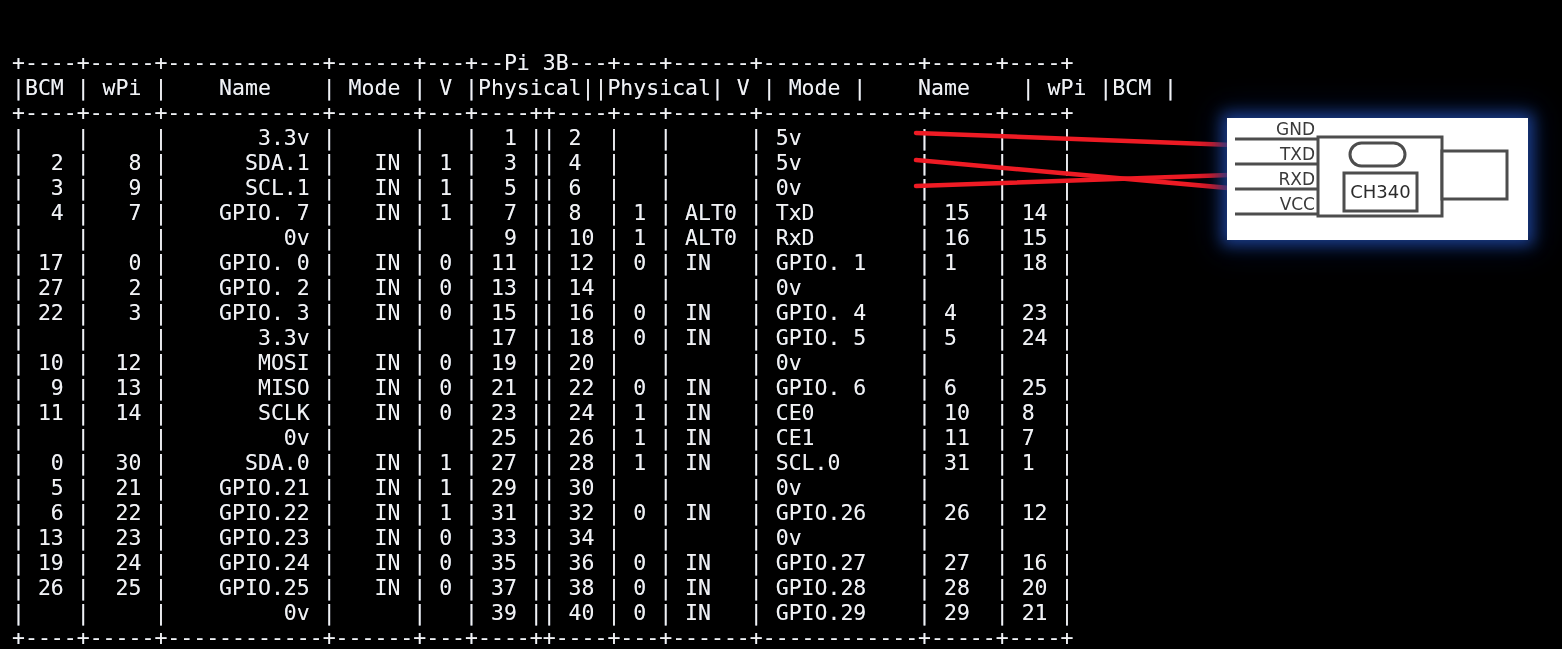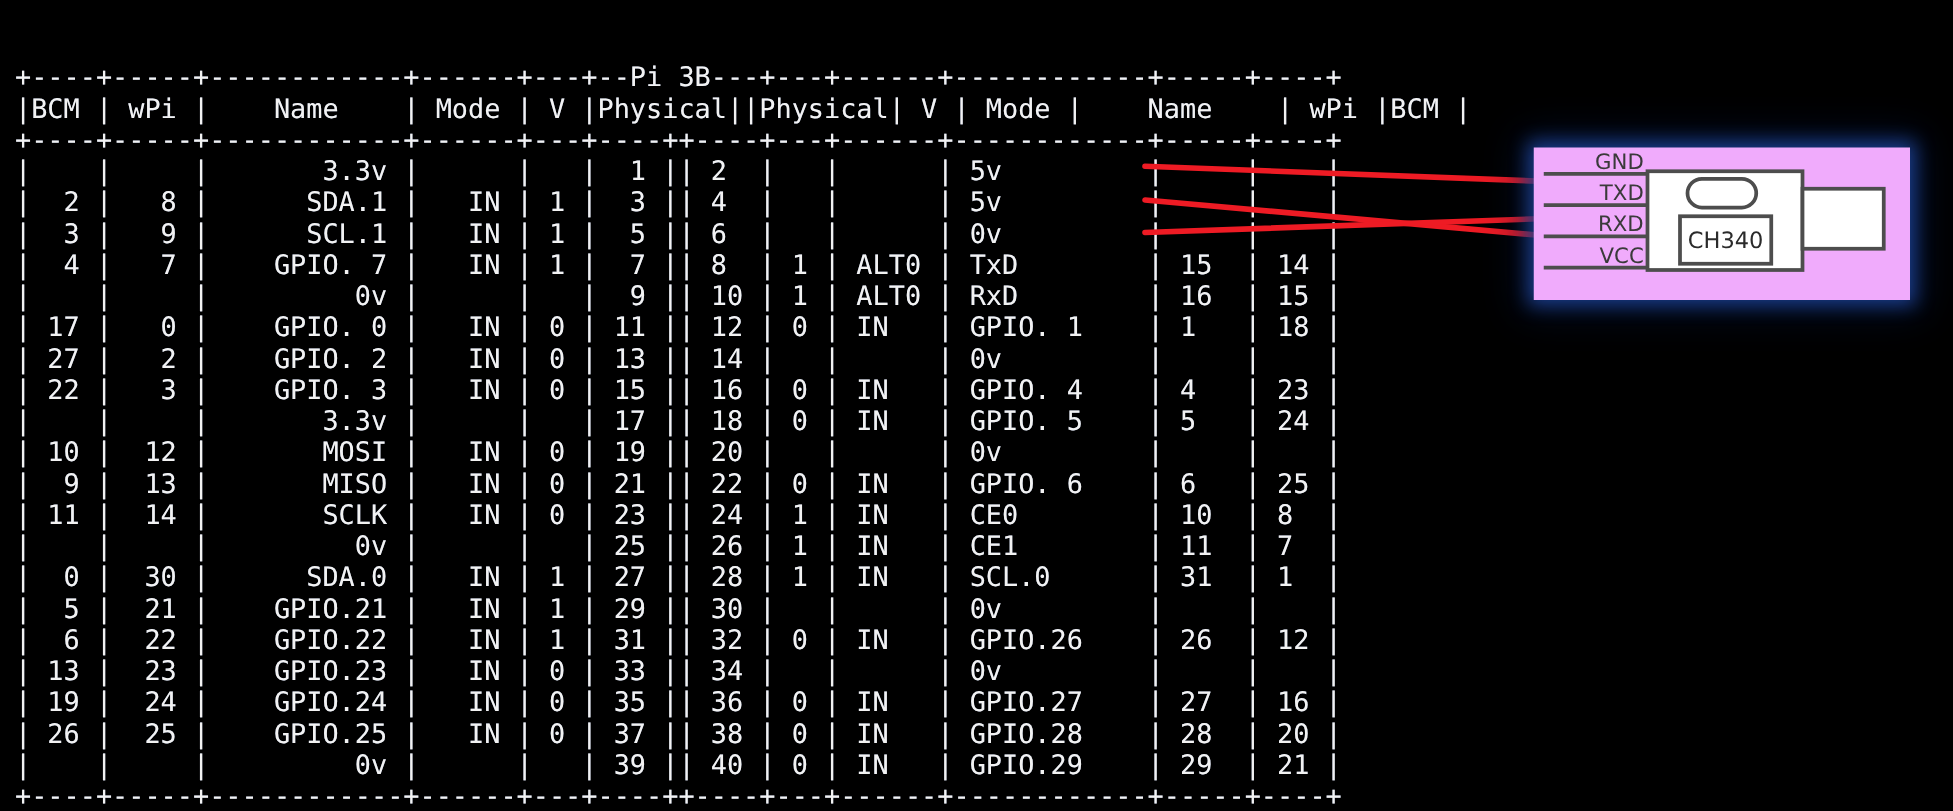--- a/index.html
+++ b/index.html
@@ -50,21 +50,21 @@
     pointer-events: none;
   }
 
   
   #adapter-panel {
     position: absolute;
     left: 1227px;
     top: 118px;
     width: 301px;
     height: 122px;
-    background: #f0abfc;
+    background: #ffffff;
     box-shadow: 0 0 14px 5px rgba(30,70,160,0.85),
                 0 0 30px 10px rgba(10,25,70,0.55);
   }
   #adapter-svg { display: block; }
 </style>
 </head>
 <body>
 
 <div id="terminal">
   <pre id="terminal-text">+----+-----+------------+------+---+--Pi 3B---+---+------+------------+-----+----+

